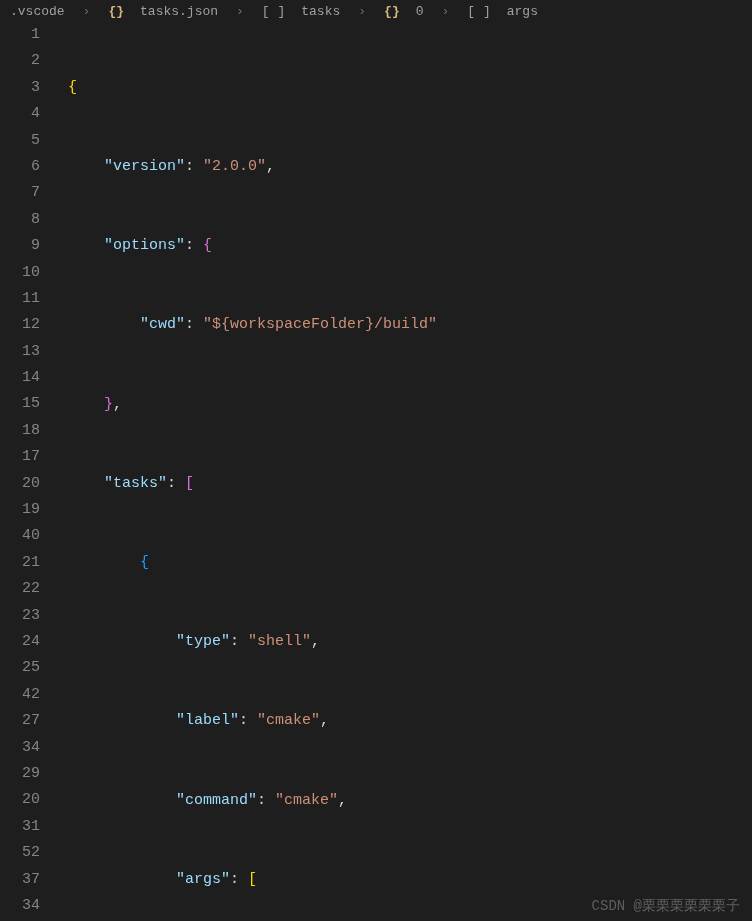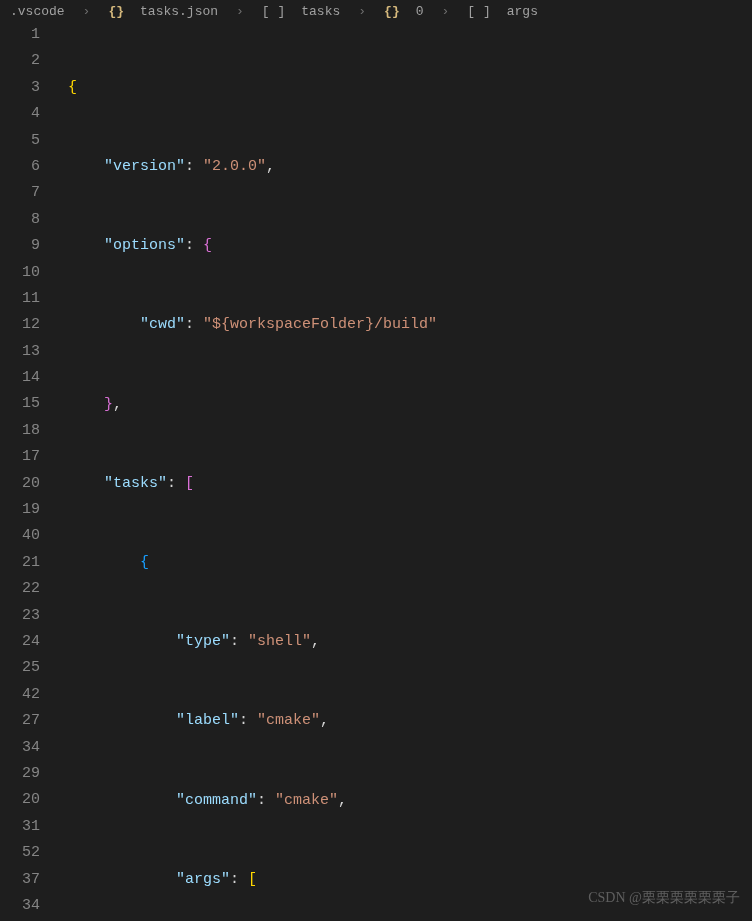--- a/index.html
+++ b/index.html
@@ -53,25 +53,25 @@
 }
 .line { height: 26.4px; position: relative; }
 .key { color: #9cdcfe; }
 .string { color: #ce9178; }
 .punct { color: #d4d4d4; }
 .bracket-y { color: #ffd700; }
 .bracket-p { color: #da70d6; }
 .bracket-b { color: #179fff; }
 .watermark {
   position: absolute;
-  bottom: 14px;
+  bottom: 6px;
   right: 12px;
   color: #7a7a7a;
   font-size: 14px;
-  font-family: Liberation Serif, serif;
+  font-family: Liberation Mono, monospace;
   opacity: 0.7;
 }
 </style>
 </head>
 <body>
 
 <div class="breadcrumb">
   <span>.vscode</span>
   <span class="breadcrumb-sep">›</span>
   <span class="bc-icon-braces">{}</span>

